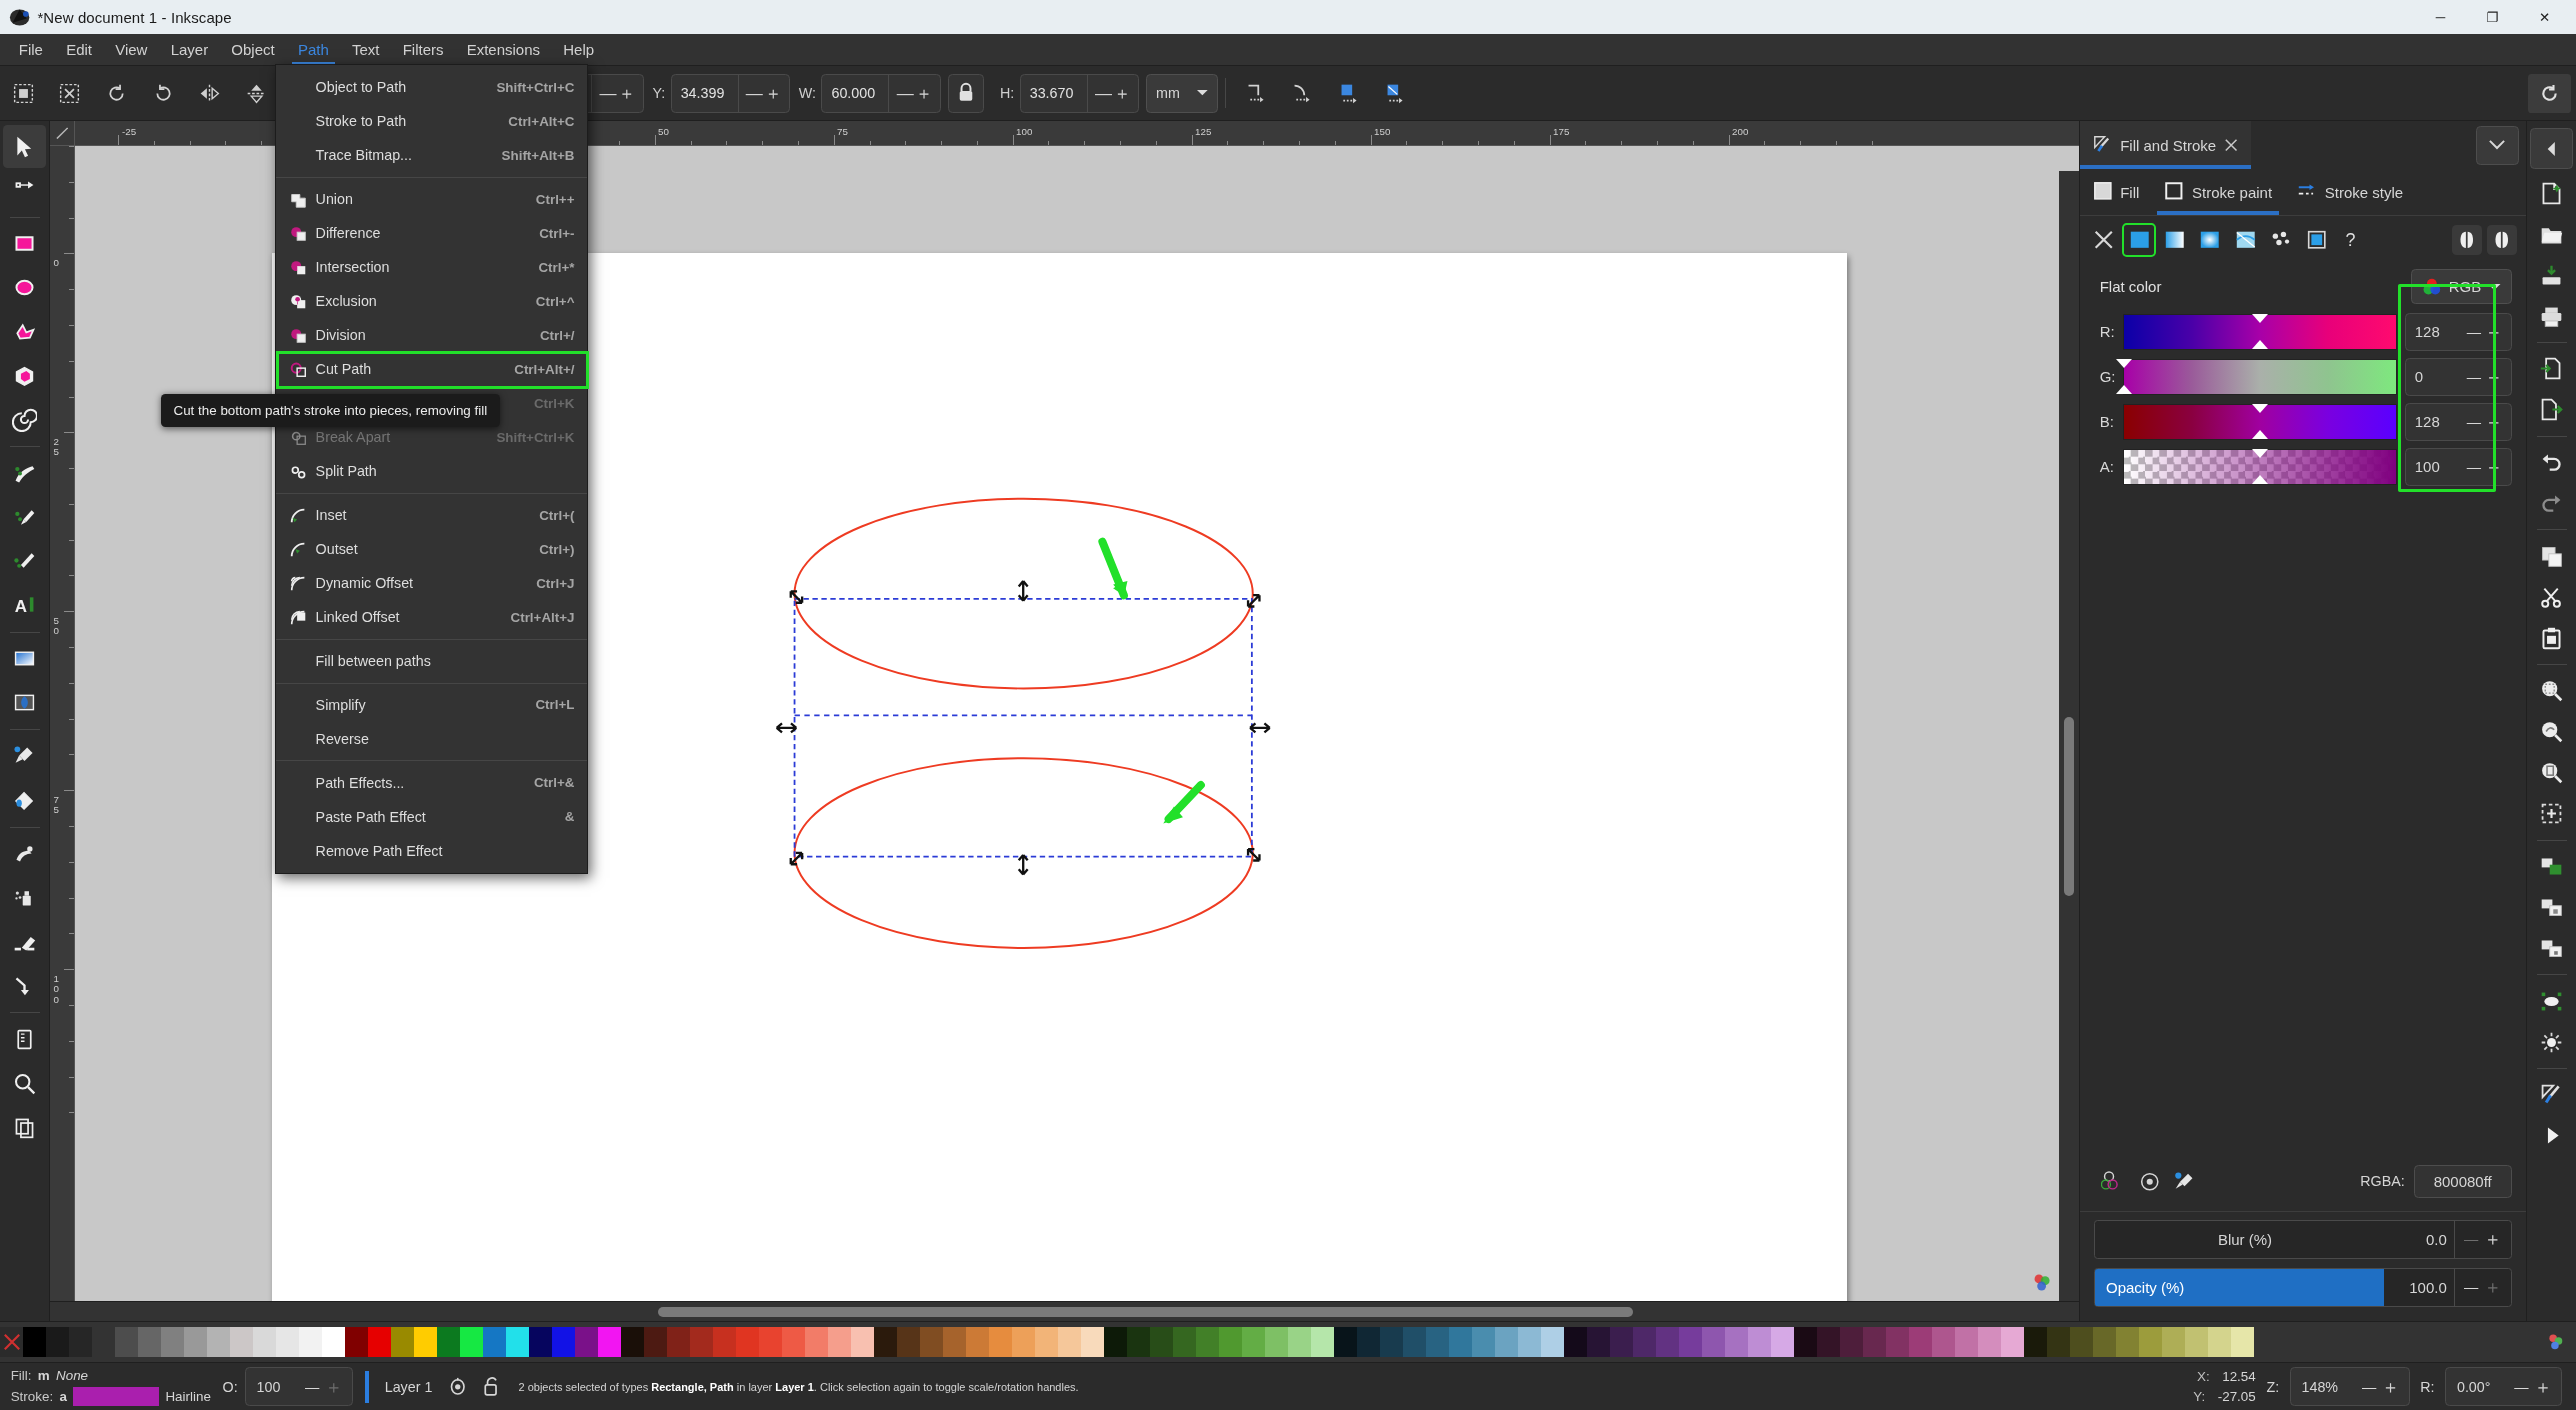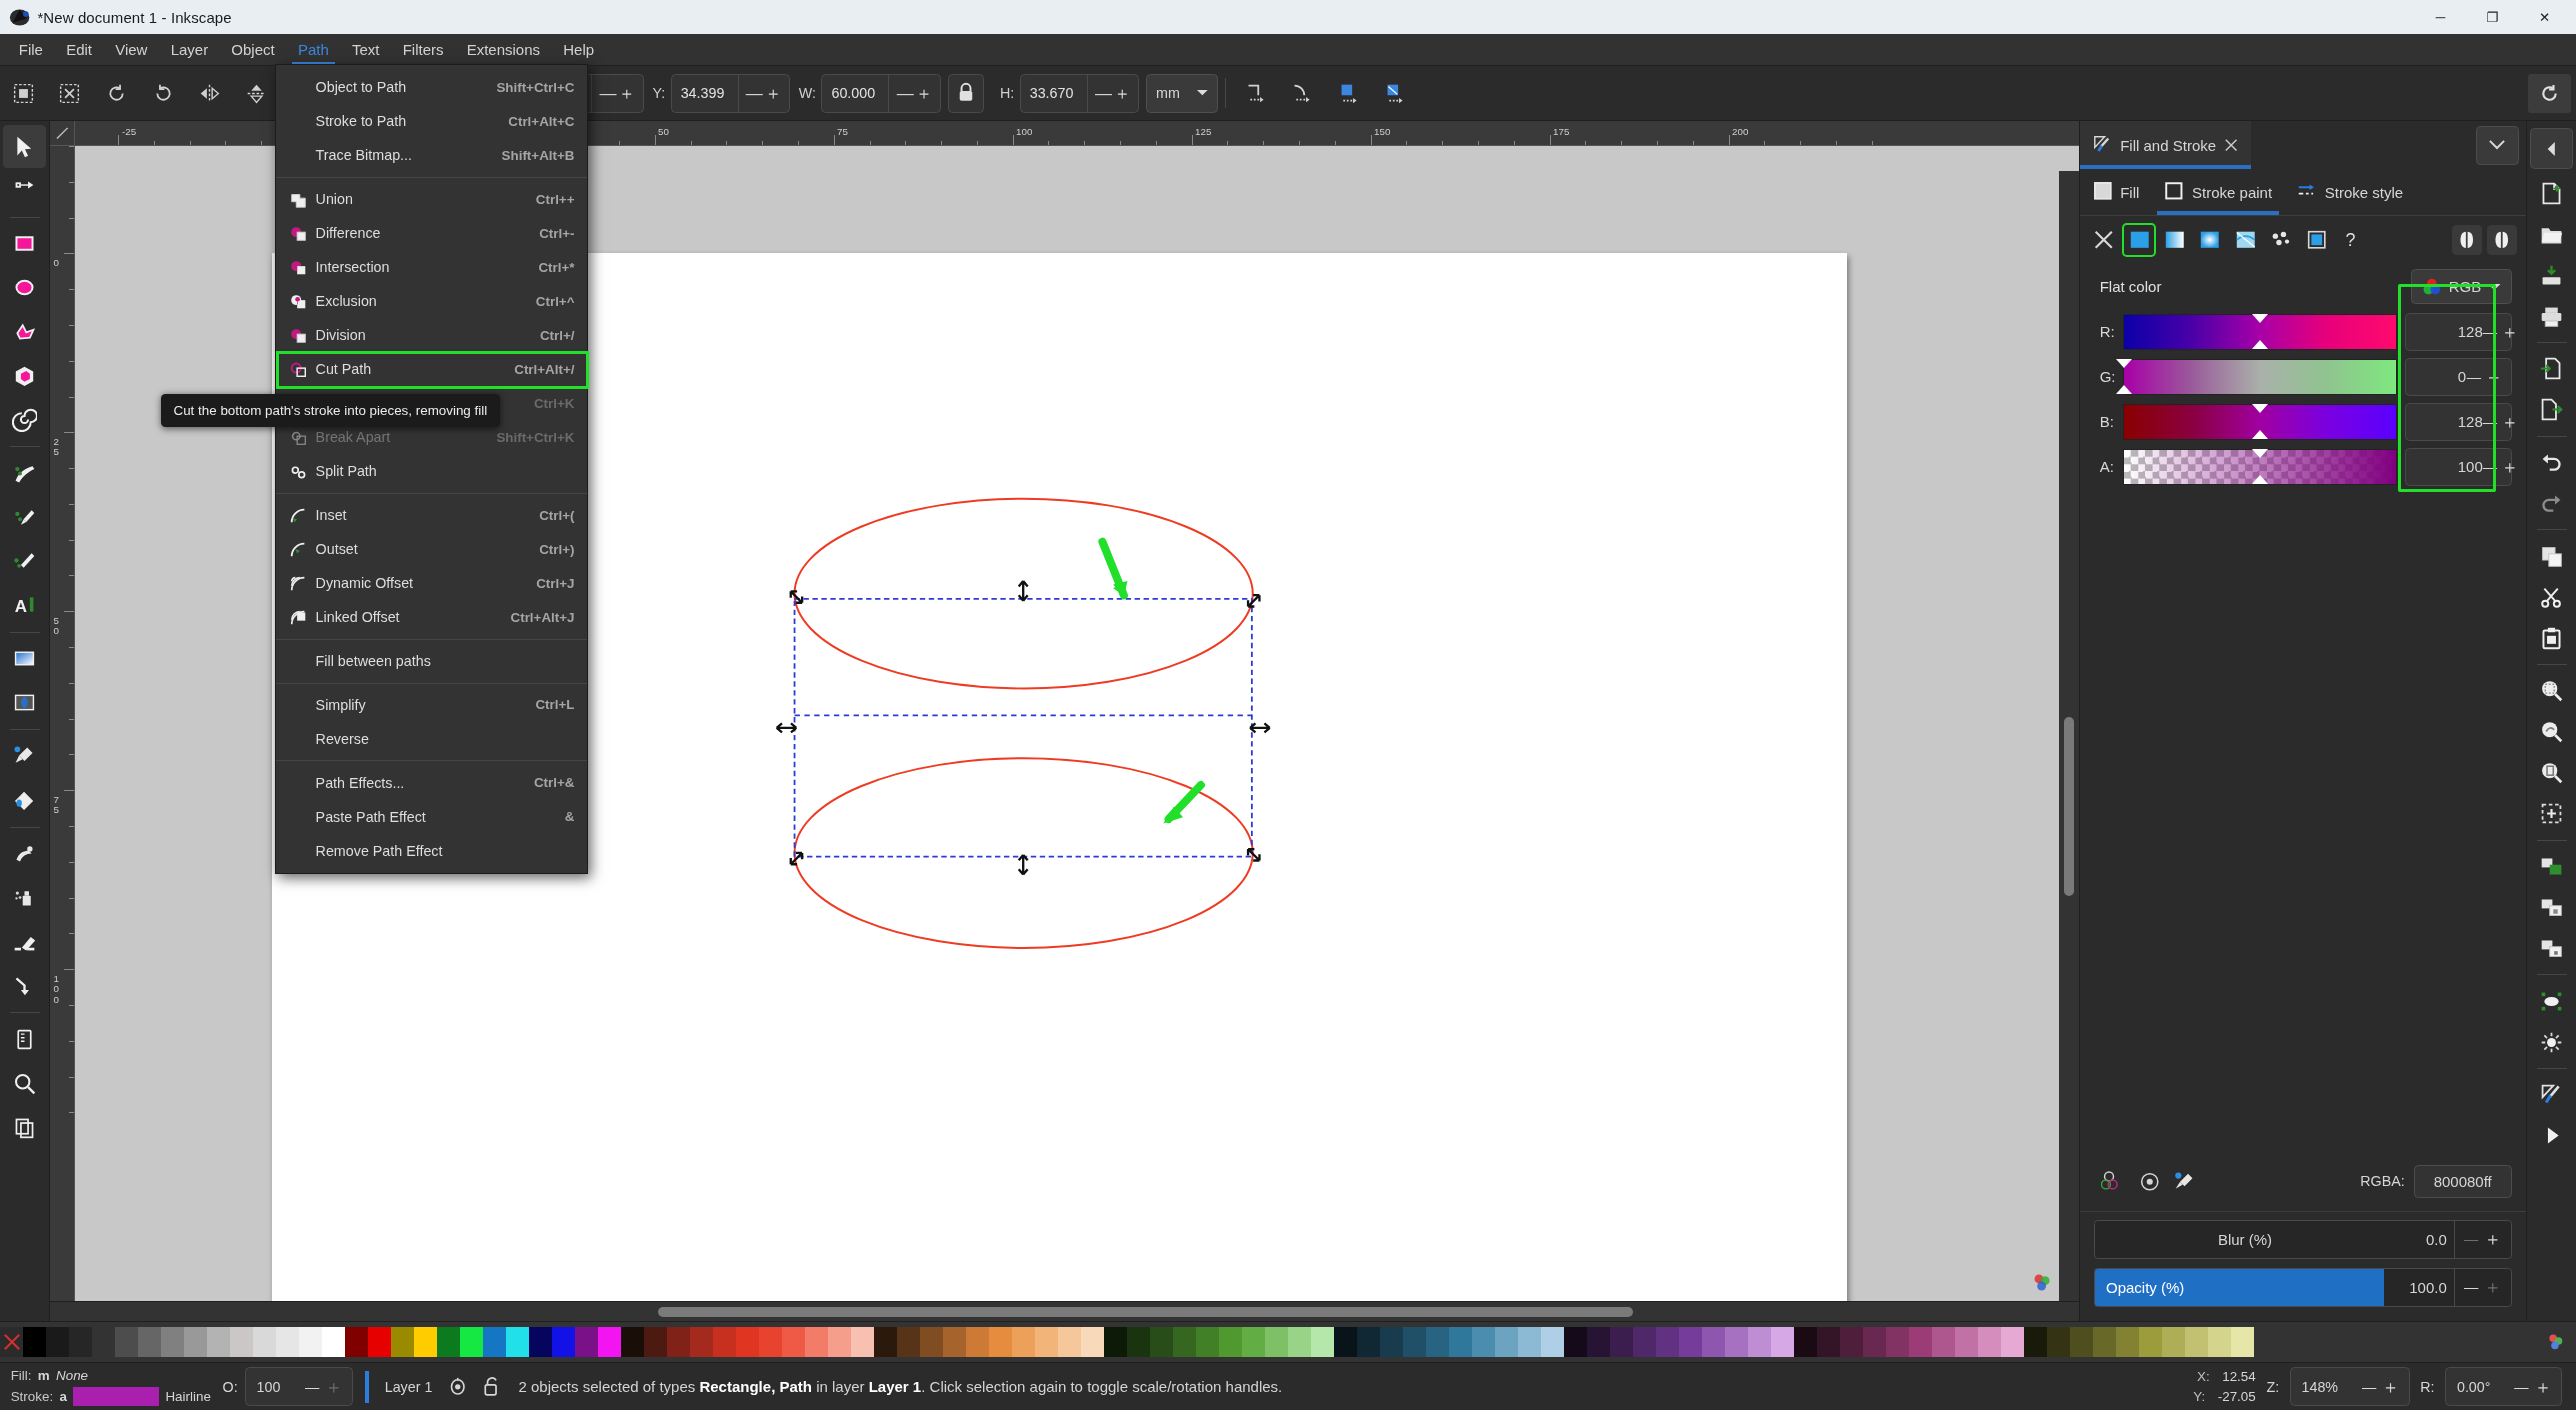--- a/index.html
+++ b/index.html
@@ -108,21 +108,21 @@
     border:0.9px solid #4f4f4f; border-radius:4.5px; padding:6.3px 9.8px; font-size:15px; }
   .slider-grid { padding:1.8px 14.3px 0 19.7px; }
   .srow { display:flex; align-items:center; height:45px; }
   .schan { width:23px; font-size:15px; color:#d8d8d8; }
   .sbar { flex:1; height:36px; position:relative; border:0.9px solid #222; }
   .shandle-t { position:absolute; top:-0.9px; left:50%; margin-left:-8px; width:0; height:0;
     border-left:8px solid transparent; border-right:8px solid transparent; border-top:9px solid #fff; }
   .shandle-b { position:absolute; bottom:-0.9px; left:50%; margin-left:-8px; width:0; height:0;
     border-left:8px solid transparent; border-right:8px solid transparent; border-bottom:9px solid #fff; }
   .snum { width:107px; margin-left:8px; display:flex; align-items:center; height:38px;
-    background:#333; border:0.9px solid #4a4a4a; border-radius:4.5px;padding-left:43px; }
+    background:#333; border:0.9px solid #4a4a4a; border-radius:4.5px; }
   .snum .v { flex:1; padding-left:9px; font-size:15px; }
   .snum .pm2 { display:flex; gap:3.6px; padding-right:8px; align-items:center; }
   .green-box { position:absolute; border:3.6px solid #22e02a; border-radius:1.8px; pointer-events:none; }
 
   .rgba-row { display:flex; align-items:center; padding:9px 14.3px; margin-top:auto; }
   .rgba-icons { display:flex; gap:12.5px; align-items:center; padding-left:7.2px; }
   .rgba-right { margin-left:auto; display:flex; align-items:center; gap:9px; }
   .rgba-input { background:#333; border:0.9px solid #4d4d4d; border-radius:4.5px; padding:7.2px 12.5px;
     font-size:15px; min-width:98px; text-align:center; }
   .dock-sep { height:0.9px; background:#3d3d3d; margin:3.6px 0; }
@@ -156,21 +156,21 @@
   .statusbar { height:48px; background:#2b2b2b; display:flex; align-items:center; flex:0 0 48px;
     font-size:14.3px; border-top:0.9px solid #1f1f1f; }
   .fs-ind { width:219px; padding-left:10.7px; font-size:13.4px; line-height:1.5; }
   .fs-line { display:flex; align-items:center; gap:6.3px; }
   .fs-key { color:#c9c9c9; }
   .fs-swatch { width:86px; height:19px; display:inline-block; }
   .obar { display:flex; align-items:center; gap:7.2px; margin-left:3.6px; }
   .ospin { display:flex; align-items:center; height:39px; background:#333; border:0.9px solid #4a4a4a;
     border-radius:4.5px; padding:0 3.6px 0 10.7px; }
   .layerbox { display:flex; align-items:center; gap:14.3px; padding-left:16px; }
-  .statusmsg { padding-left:18px; font-size:15px; color:#d4d4d4; }
+  .statusmsg { padding-left:18px; font-size:11px; color:#d4d4d4; }
   .statusmsg b { color:#fff; }
   .status-right { margin-left:auto; display:flex; align-items:center; gap:10.7px; padding-right:14px;justify-content:space-between; }
   .xy { font-size:13.4px; line-height:1.45; text-align:right; }
   .xy span.k { color:#c0c0c0; margin-right:12.5px; }
 
   
   .popup { position:absolute; left:275px; top:64px; width:313px; background:#333;
     border:0.9px solid #1c1c1c; box-shadow:2.7px 3.6px 12.5px rgba(0,0,0,.6); z-index:60;
     padding:5.4px 0; }
   .mrow { display:flex; align-items:center; height:34px; padding:0 12.5px 0 9px; font-size:14.3px;

